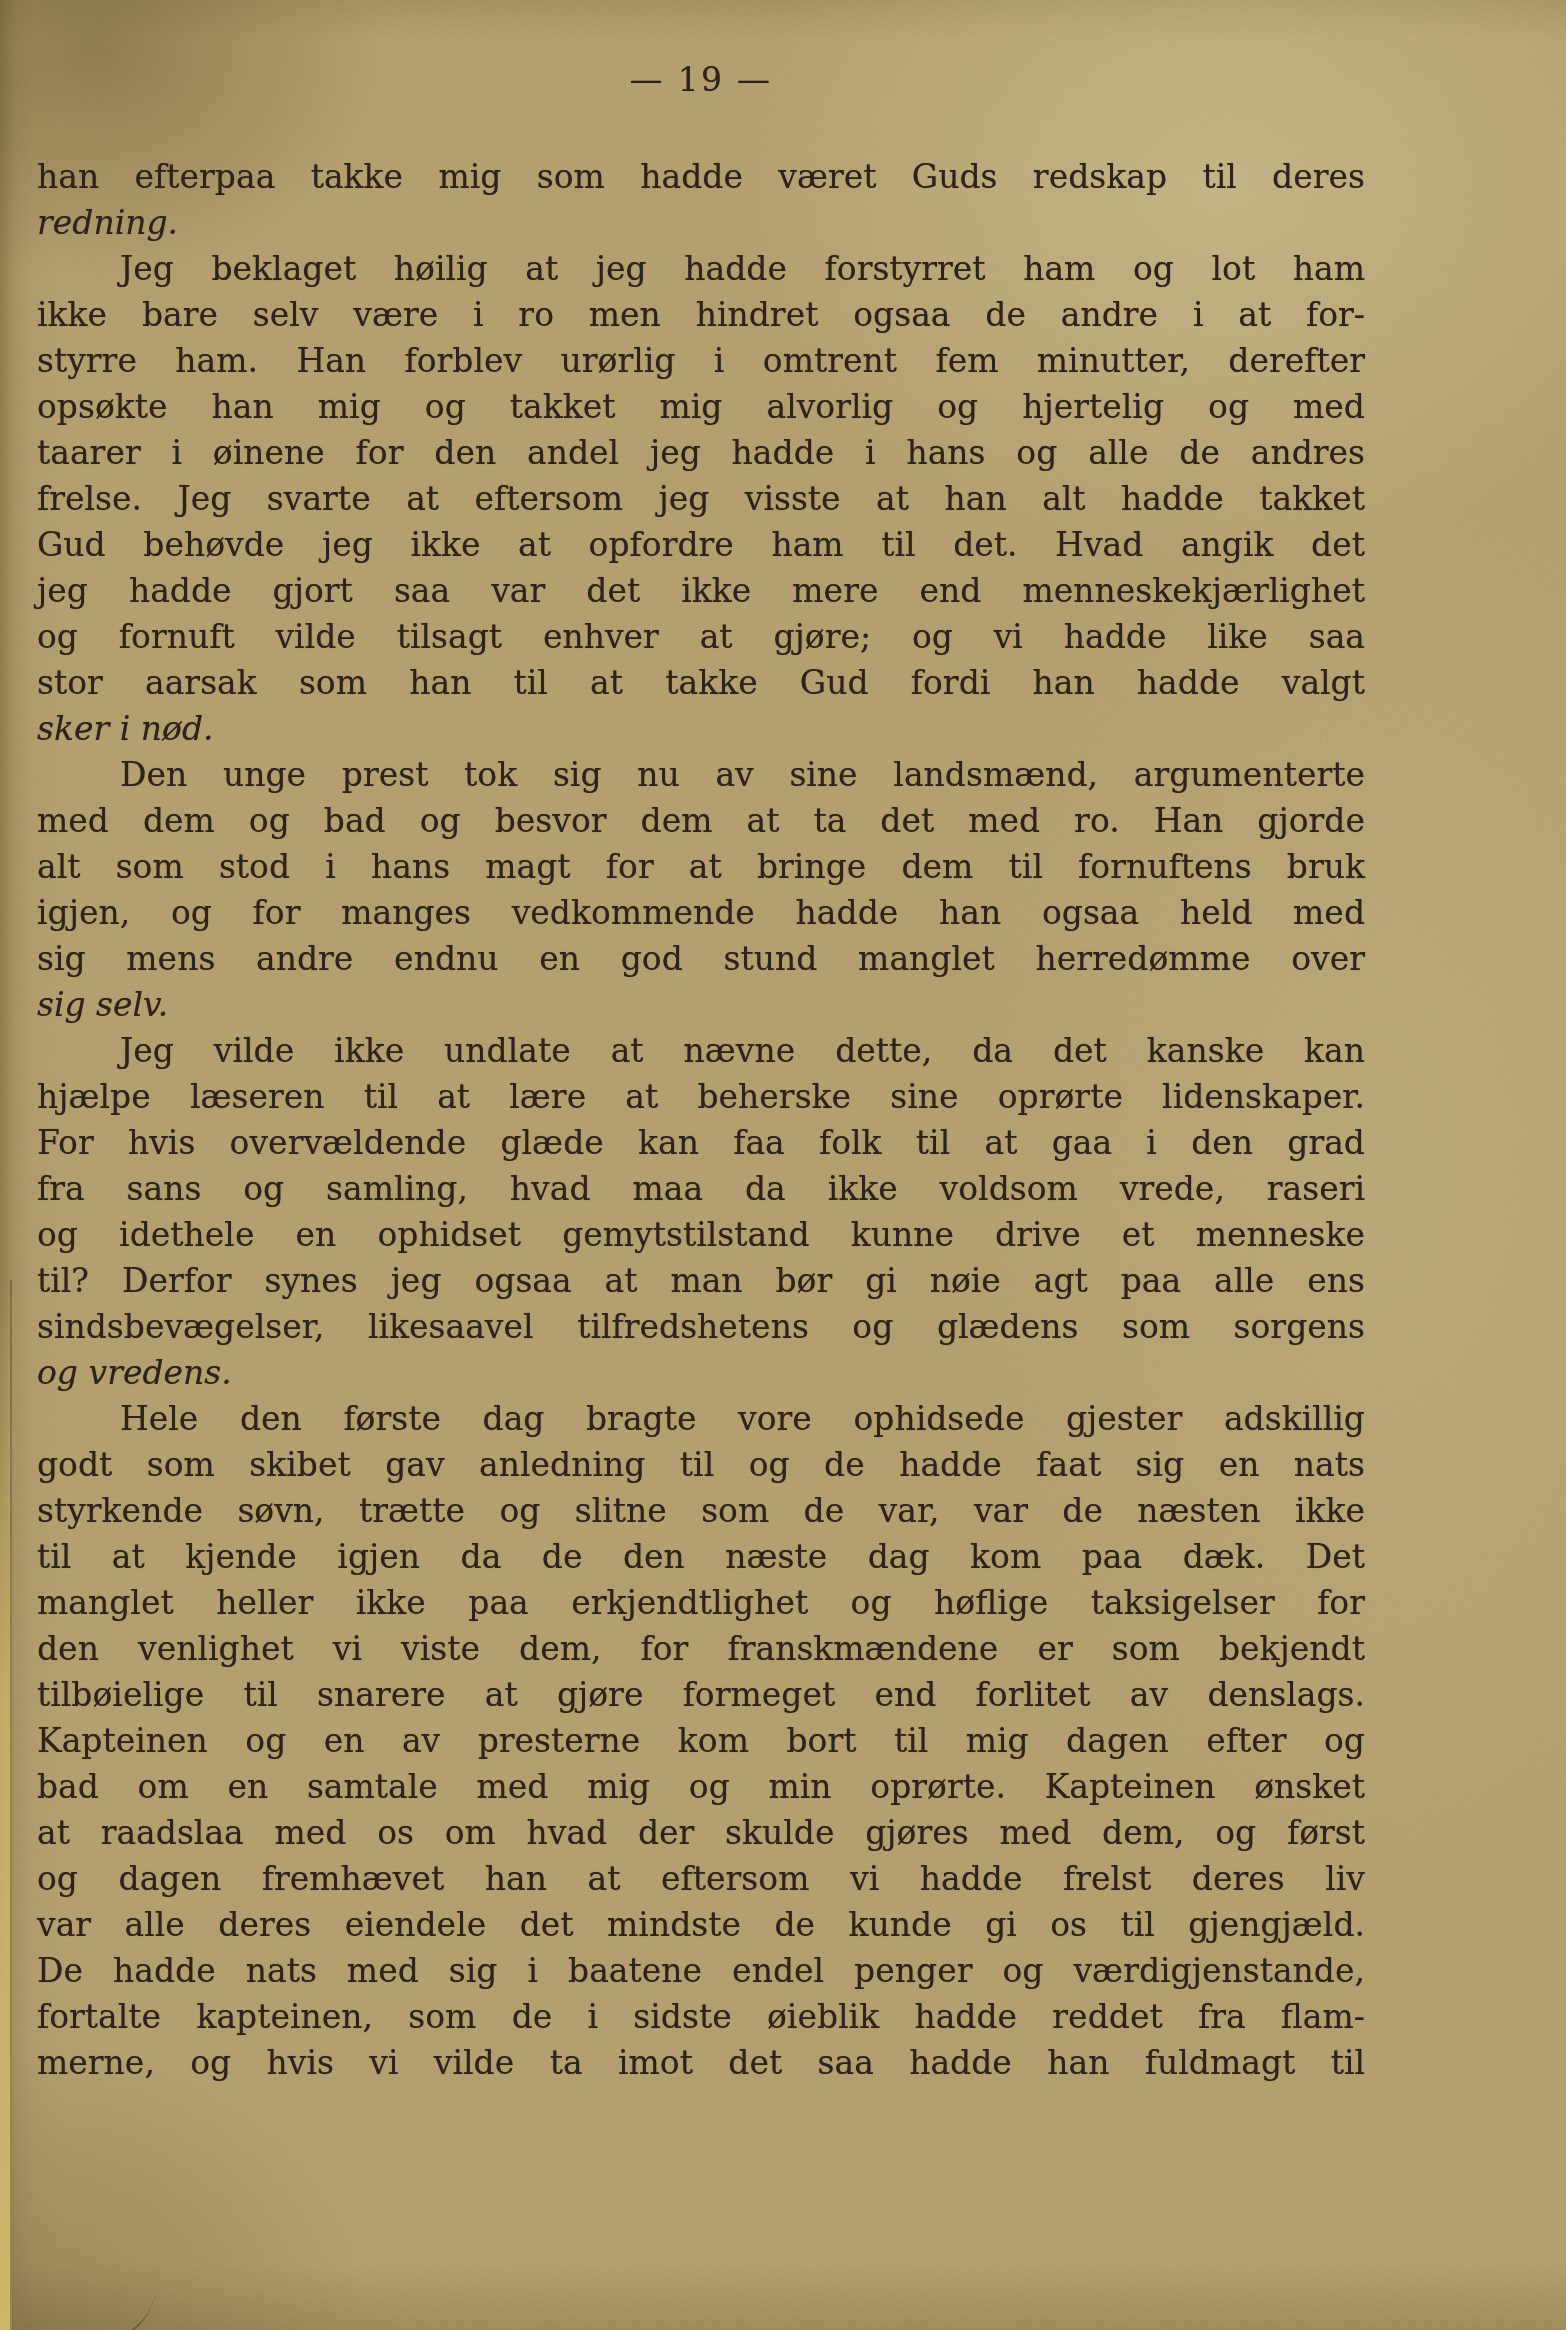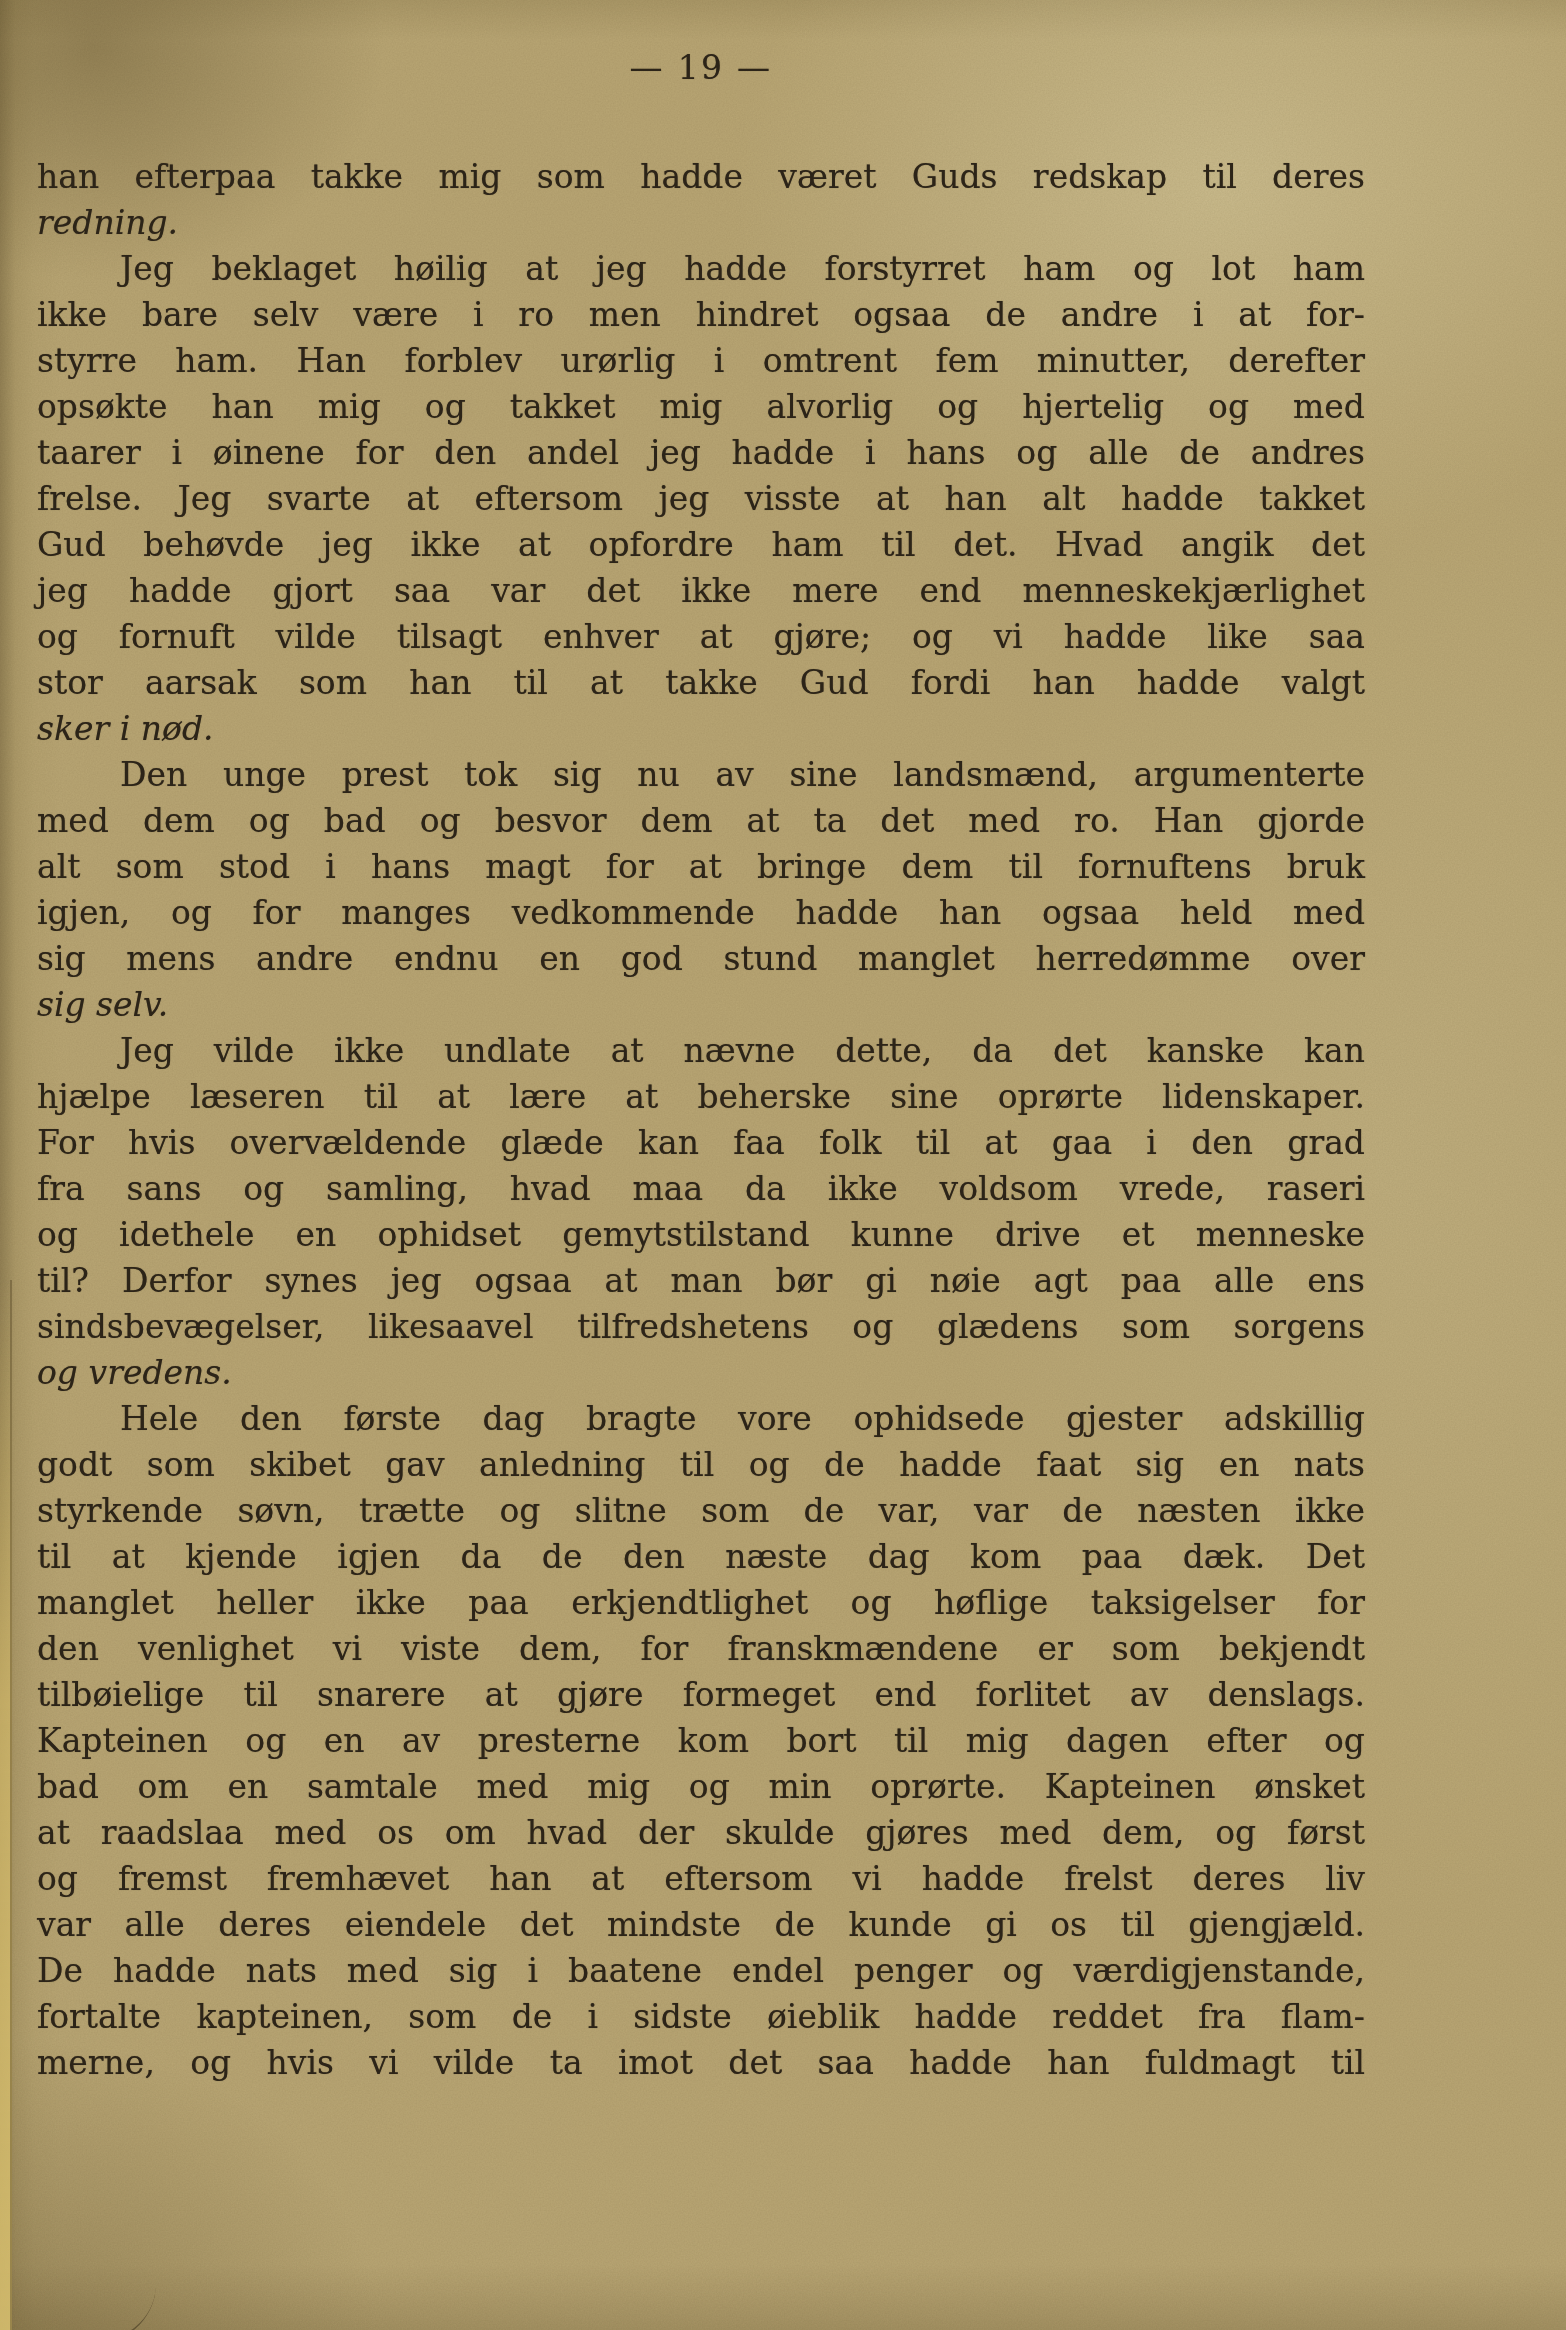--- a/index.html
+++ b/index.html
@@ -48,21 +48,21 @@
     width: 163px;
     height: 57px;
     border-bottom: 3.1px solid rgba(58,48,28,0.55);
     border-radius: 0 0 124px 0;
     transform: rotate(4deg);
     pointer-events: none;
   }
   .header {
     position: absolute;
     left: 37px;
-    top: 48px;
+    top: 60px;
     width: 1328px;
     text-align: center;
     font-size: 33px;
     letter-spacing: 2.3px;
     filter: blur(0.2px);
     text-shadow: 0 0 0.8px rgba(44,36,24,0.5);
   }
   .text-block {
     position: absolute;
     left: 37px;
@@ -130,21 +130,21 @@
       <div class="line indent">Hele den første dag bragte vore ophidsede gjester adskillig</div>
       <div class="line">godt som skibet gav anledning til og de hadde faat sig en nats</div>
       <div class="line">styrkende søvn, trætte og slitne som de var, var de næsten ikke</div>
       <div class="line">til at kjende igjen da de den næste dag kom paa dæk. Det</div>
       <div class="line">manglet heller ikke paa erkjendtlighet og høflige taksigelser for</div>
       <div class="line">den venlighet vi viste dem, for franskmændene er som bekjendt</div>
       <div class="line">tilbøielige til snarere at gjøre formeget end forlitet av denslags.</div>
       <div class="line">Kapteinen og en av presterne kom bort til mig dagen efter og</div>
       <div class="line">bad om en samtale med mig og min oprørte. Kapteinen ønsket</div>
       <div class="line">at raadslaa med os om hvad der skulde gjøres med dem, og først</div>
-      <div class="line">og fremst fremhævet han at eftersom vi hadde frelst deres liv</div>
+      <div class="line">og dagen fremhævet han at eftersom vi hadde frelst deres liv</div>
       <div class="line">var alle deres eiendele det mindste de kunde gi os til gjengjæld.</div>
       <div class="line">De hadde nats med sig i baatene endel penger og værdigjenstande,</div>
       <div class="line">fortalte kapteinen, som de i sidste øieblik hadde reddet fra flam-</div>
       <div class="line">merne, og hvis vi vilde ta imot det saa hadde han fuldmagt til</div>
     </div>
 
 </div>
 
 
 </body></html>

